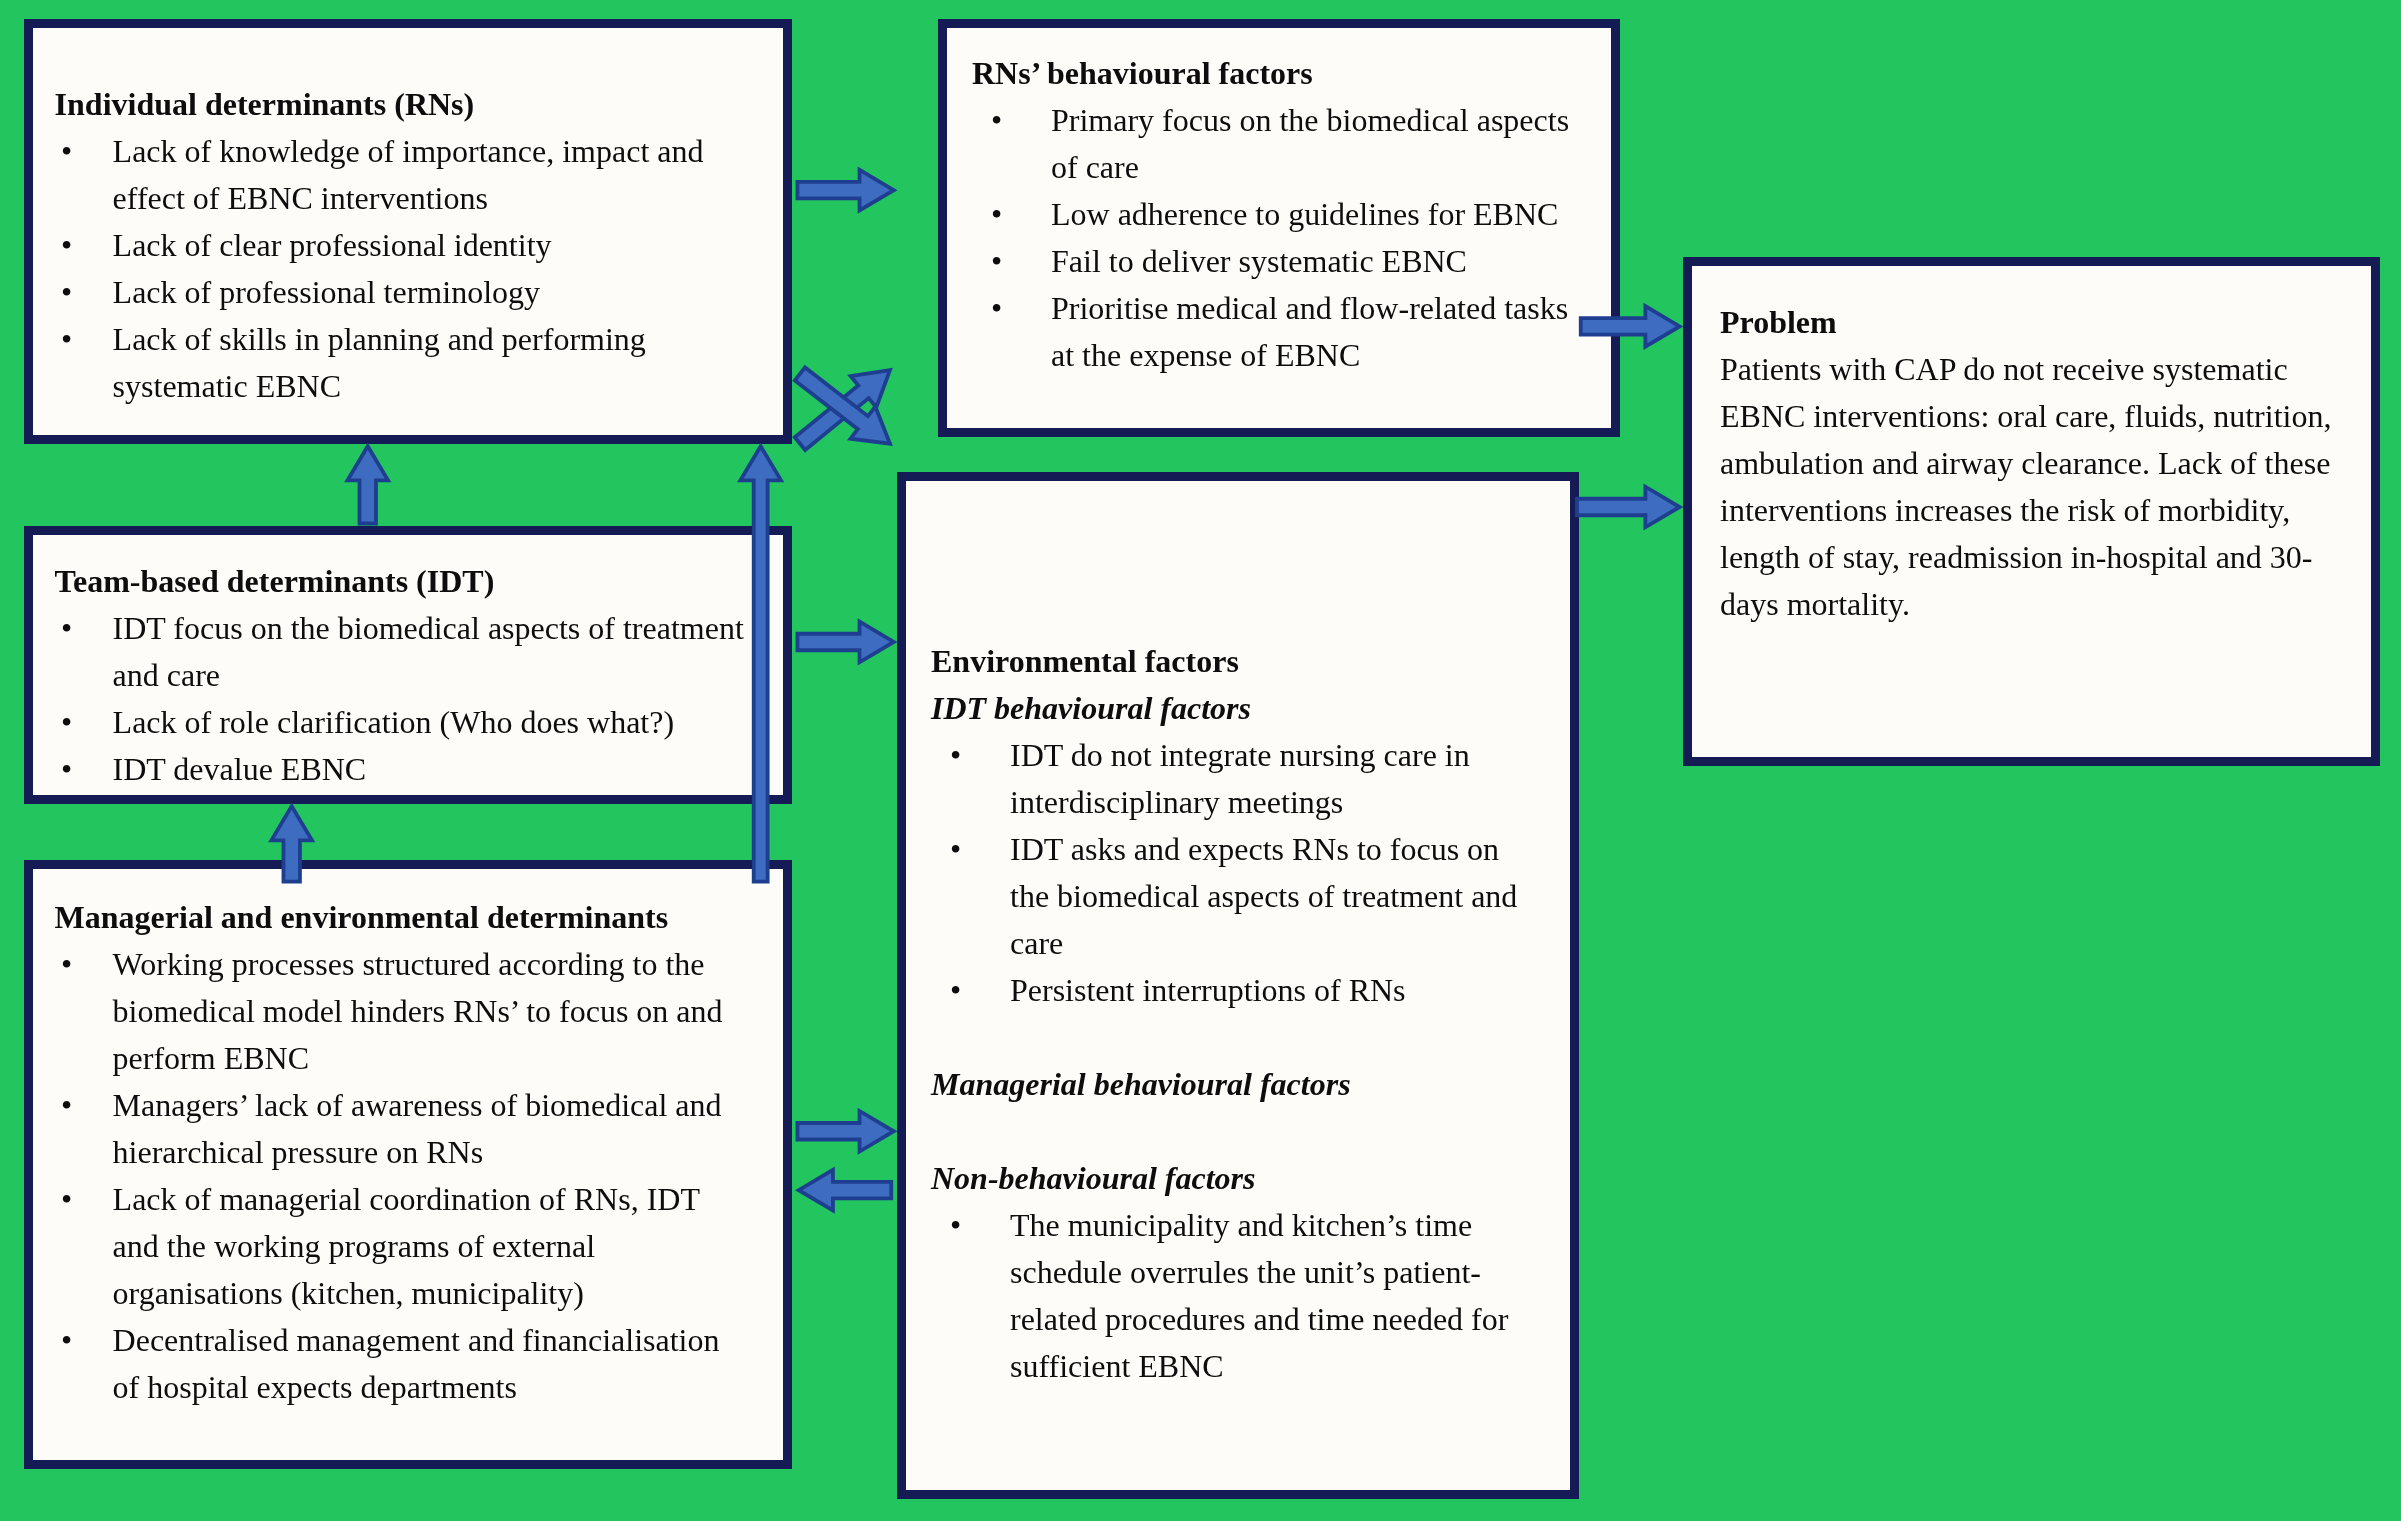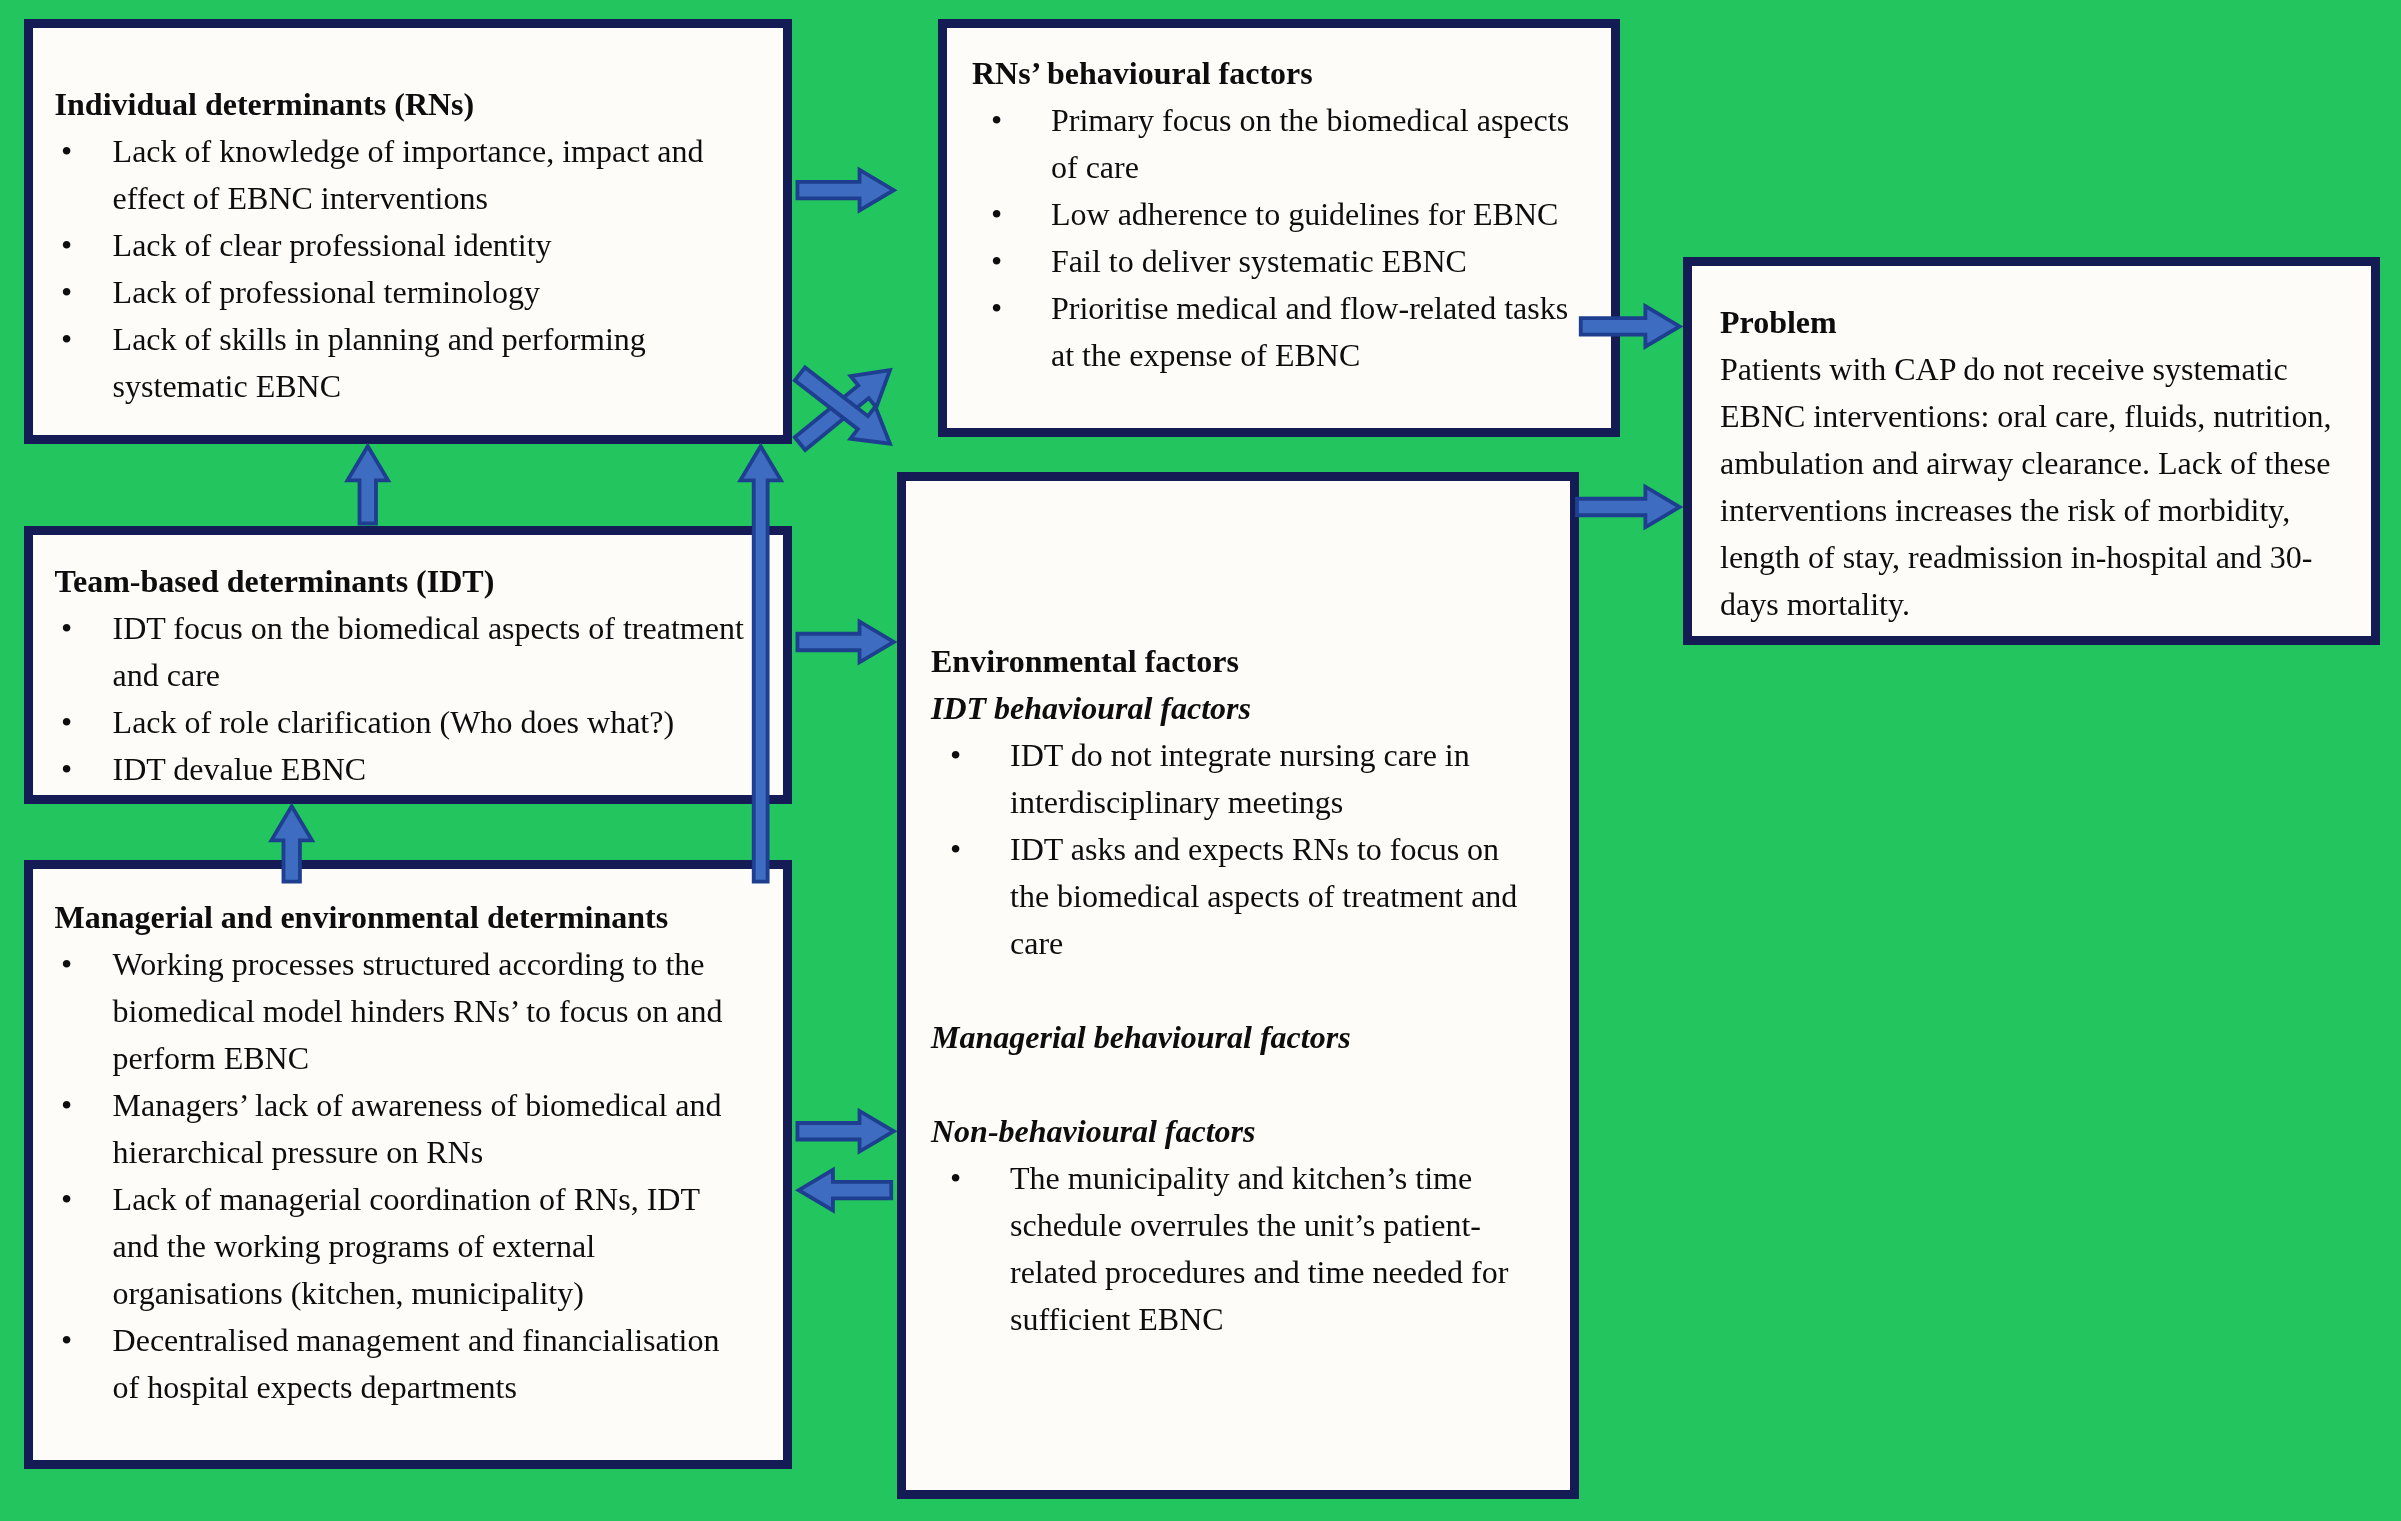--- a/index.html
+++ b/index.html
@@ -25,21 +25,21 @@
   #box-managerial{left:24px;top:860px;width:768px;height:609px;padding:25px 38px 12.7px 21.6px;}
   #box-individual li,#box-team li,#box-managerial li{padding-left:58px;}
 
   
   #box-rns{left:938px;top:19px;width:682px;height:418px;padding:21.6px 38px 12.7px 25px;}
   #box-env{left:897px;top:472px;width:682px;height:1027px;padding:157px 32px 12.7px 25px;}
   #box-rns li,#box-env li{padding-left:79px;}
   #box-rns li::before,#box-env li::before{left:19px;}
 
   
-  #box-problem{left:1683px;top:257px;width:697px;height:388px;padding:33px 19px 12.7px 28px;}
+  #box-problem{left:1683px;top:257px;width:697px;height:509px;padding:33px 19px 12.7px 28px;}
 
   #arrow-layer{position:absolute;left:0;top:0;width:2401px;height:1521px;z-index:3;pointer-events:none;}
 </style>
 </head>
 <body>
 
 <div id="canvas">
 
   <div class="box" id="box-individual">
     <div class="title">Individual determinants (RNs)</div>
@@ -81,20 +81,21 @@
   </div>
 
   <div class="box" id="box-env">
     <div class="title">Environmental factors</div>
 
     <div>
       <div class="subhead">IDT behavioural factors</div>
       <ul>
           <li>IDT do not integrate nursing care in interdisciplinary meetings</li>
           <li>IDT asks and expects RNs to focus on the biomedical aspects of treatment and care</li>
+          <li>Persistent interruptions of RNs</li>
         </ul>
     </div>
 
     <div class="gap"></div>
 
     <div>
       <div class="subhead">Managerial behavioural factors</div>
     </div>
 
     <div class="gap"></div>

